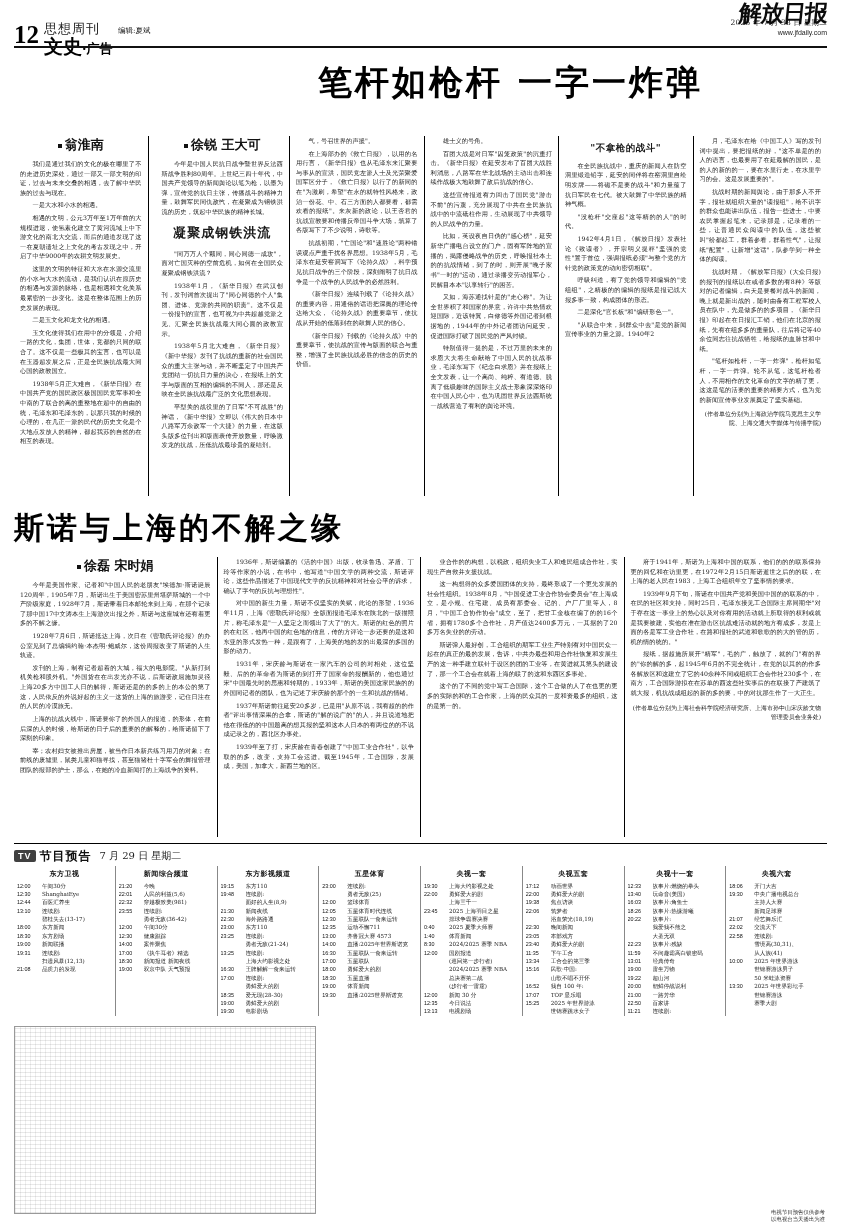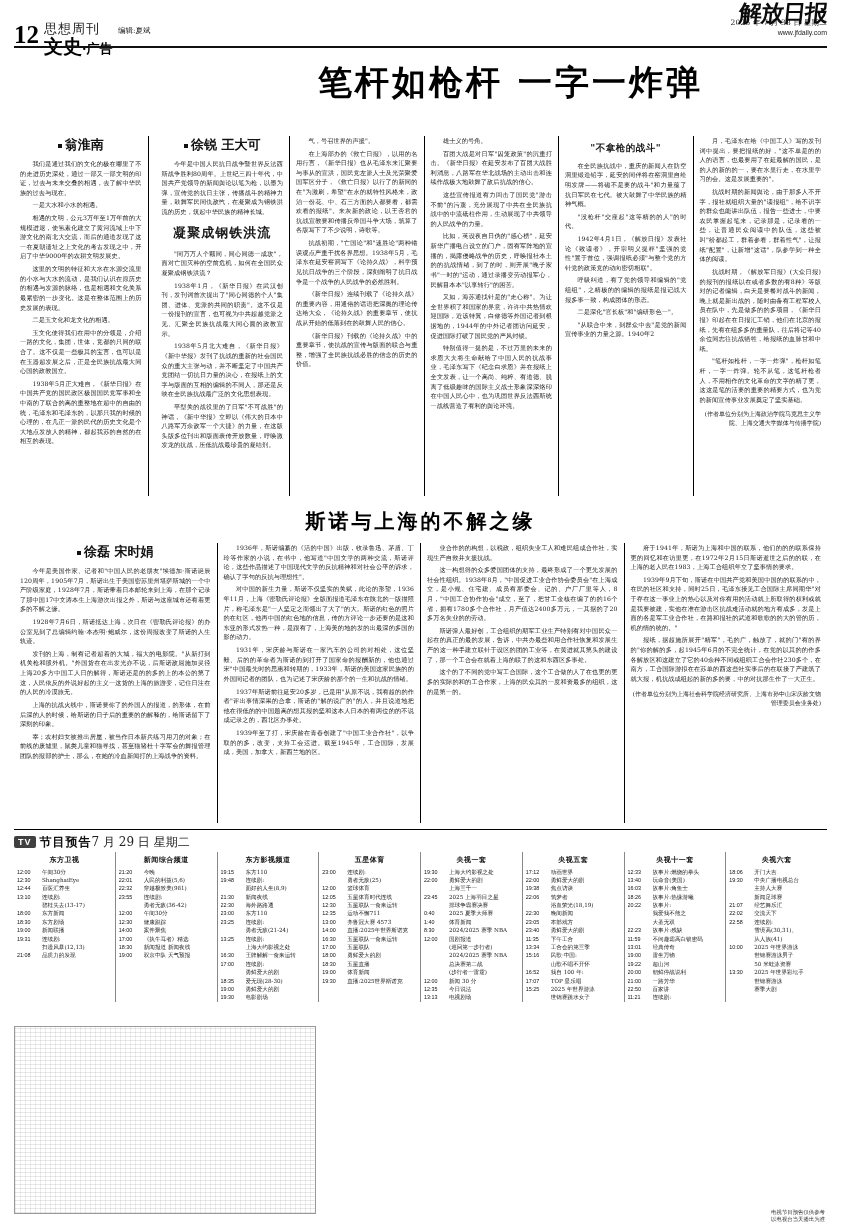--- a/index.html
+++ b/index.html
@@ -194,22 +194,21 @@
     font-size: 6px;
     line-height: 1.5;
     text-align: right;
     margin-top: 5px;
     color: #222;
   }
 
   
   .head2 {
     margin: 8px 14px 0 14px;
-    text-align: center;
-    font-size: 20px;
+    font-size: 30px;
     font-weight: bold;
     letter-spacing: 3px;
     color: #000;
     padding: 4px 0 2px 0;
   }
 
   
   .tv-sep {
     margin: 6px 14px 0 14px;
     height: 1px;
@@ -231,21 +230,22 @@
     letter-spacing: 1px;
     border-radius: 2px;
   }
   .tv-title {
     font-size: 12px;
     font-weight: bold;
     margin-left: 4px;
     letter-spacing: 1px;
   }
   .tv-date {
-    font-size: 12px;
+    font-size: 10px;
+    margin-left: 8px;
     color: #222;
   }
   .tv-grid {
     margin: 2px 14px 0 14px;
     display: flex;
     gap: 0;
     font-size: 5.6px;
     line-height: 1.5;
   }
   .tv-col {

